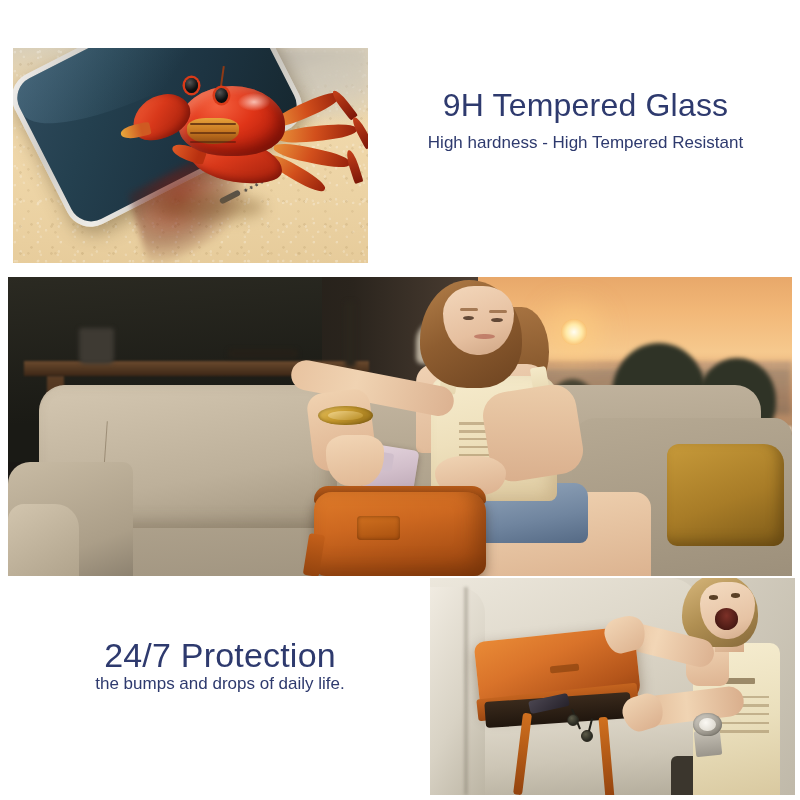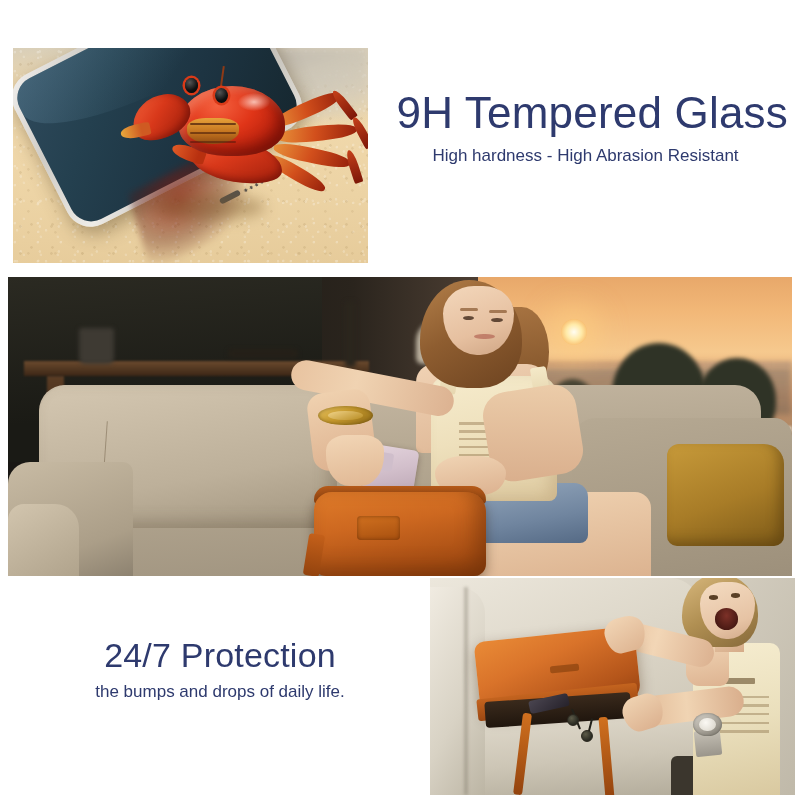--- a/index.html
+++ b/index.html
@@ -533,33 +533,32 @@
   }
   .watch-band{
     position:absolute;left:72.5%;top:70%;width:7%;height:12%;
     background:linear-gradient(180deg,#c6c1b6,#9a958b);border-radius:2px;transform:rotate(-6deg);
   }
 
   
   .textblock{position:absolute;color:#2e3a6e;text-align:center;}
   #text-glass{left:383px;top:88px;width:405px;}
   #text-glass .headline{
-    font-size:44px;font-weight:400;letter-spacing:.2px;line-height:1.12;
+    font-size:32px;font-weight:400;letter-spacing:.2px;line-height:1.12;
     white-space:nowrap;
-    text-align:right;
   }
   #text-glass .sub1{font-size:17px;margin-top:17px;}
   #text-glass .sub2{font-size:17px;margin-top:9px;white-space:nowrap;}
 
   #text-protection{left:25px;top:636px;width:390px;}
   #text-protection .headline{
     font-size:34px;font-weight:400;letter-spacing:.2px;line-height:1.12;
   }
   #text-protection .sub1{font-size:17px;margin-top:14px;}
-  #text-protection .sub2{font-size:17px;margin-top:8px;}
+  #text-protection .sub2{font-size:17px;}
 </style>
 </head>
 <body>
 
 <div class="stage">
 
   <div class="photo" id="panel-crab">
     <div class="sand"></div>
     <div class="sand-grain"></div>
     <div class="wet-sand"></div>
@@ -585,21 +584,21 @@
       <div class="crab-mouth"></div>
       <div class="claw big-l"></div>
       <div class="crab-antenna"></div>
       <div class="crab-eye l"></div>
       <div class="crab-eye r"></div>
     </div>
   </div>
 
   <div class="textblock" id="text-glass">
     <div class="headline">9H Tempered Glass</div>
-    <div class="sub2">High hardness - High Abrasion Resistant</div>
+    <div class="sub2">High hardness - High Tempered Resistant</div>
   </div>
 
   <div class="photo" id="panel-couch">
     <div class="room"></div>
     <div class="wall-dark"></div>
     <div class="shelf"></div>
     <div class="shelf-leg"></div>
     <div class="shelf-obj vase"></div>
     <div class="shelf-obj dk"></div>
     <div class="shelf-obj cup"></div>

